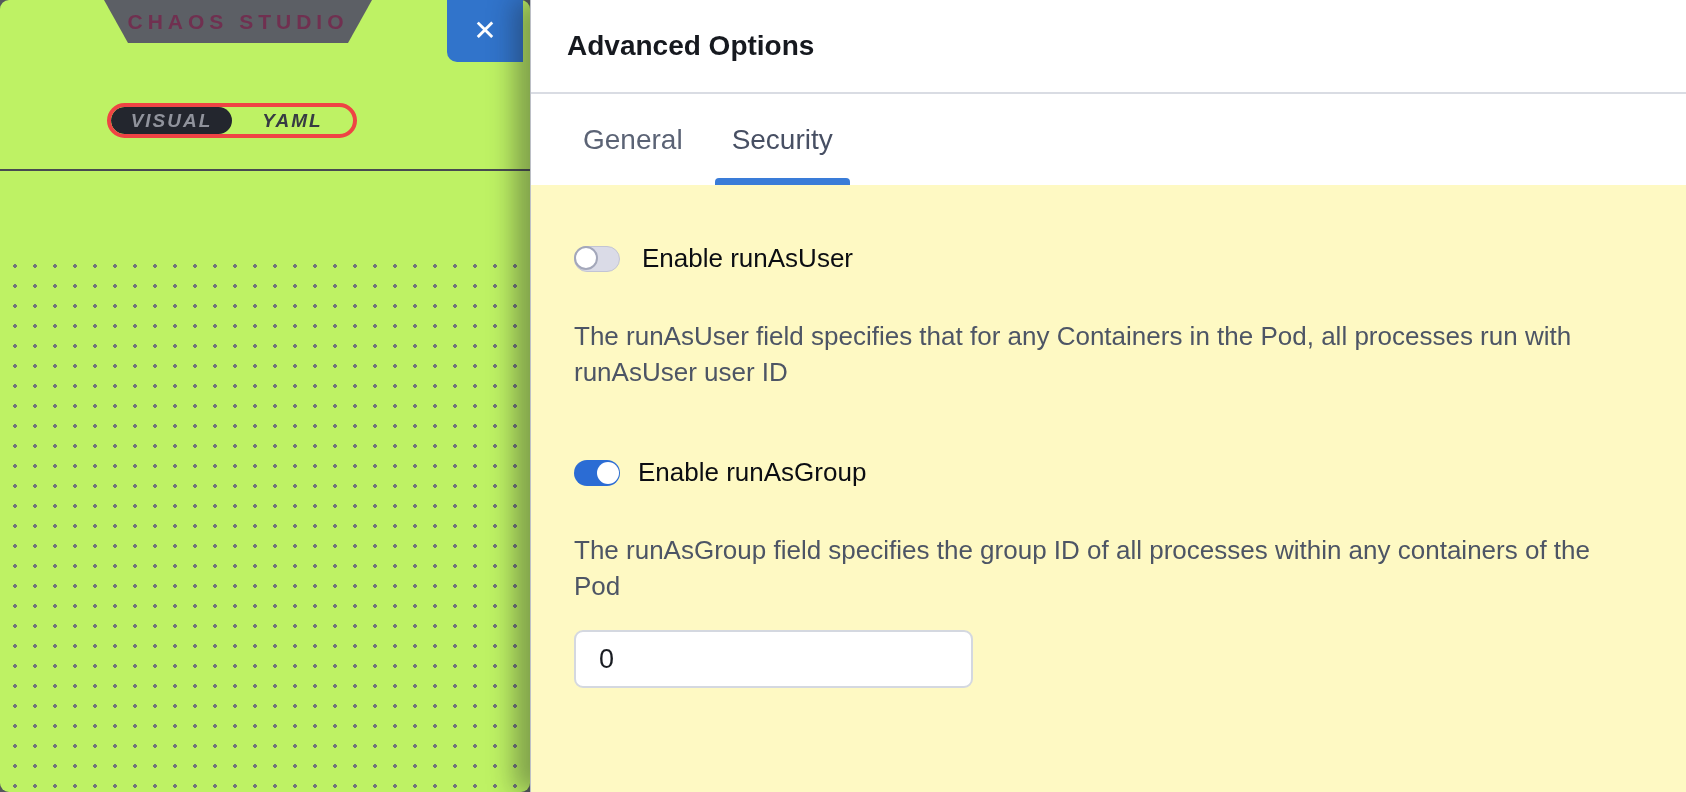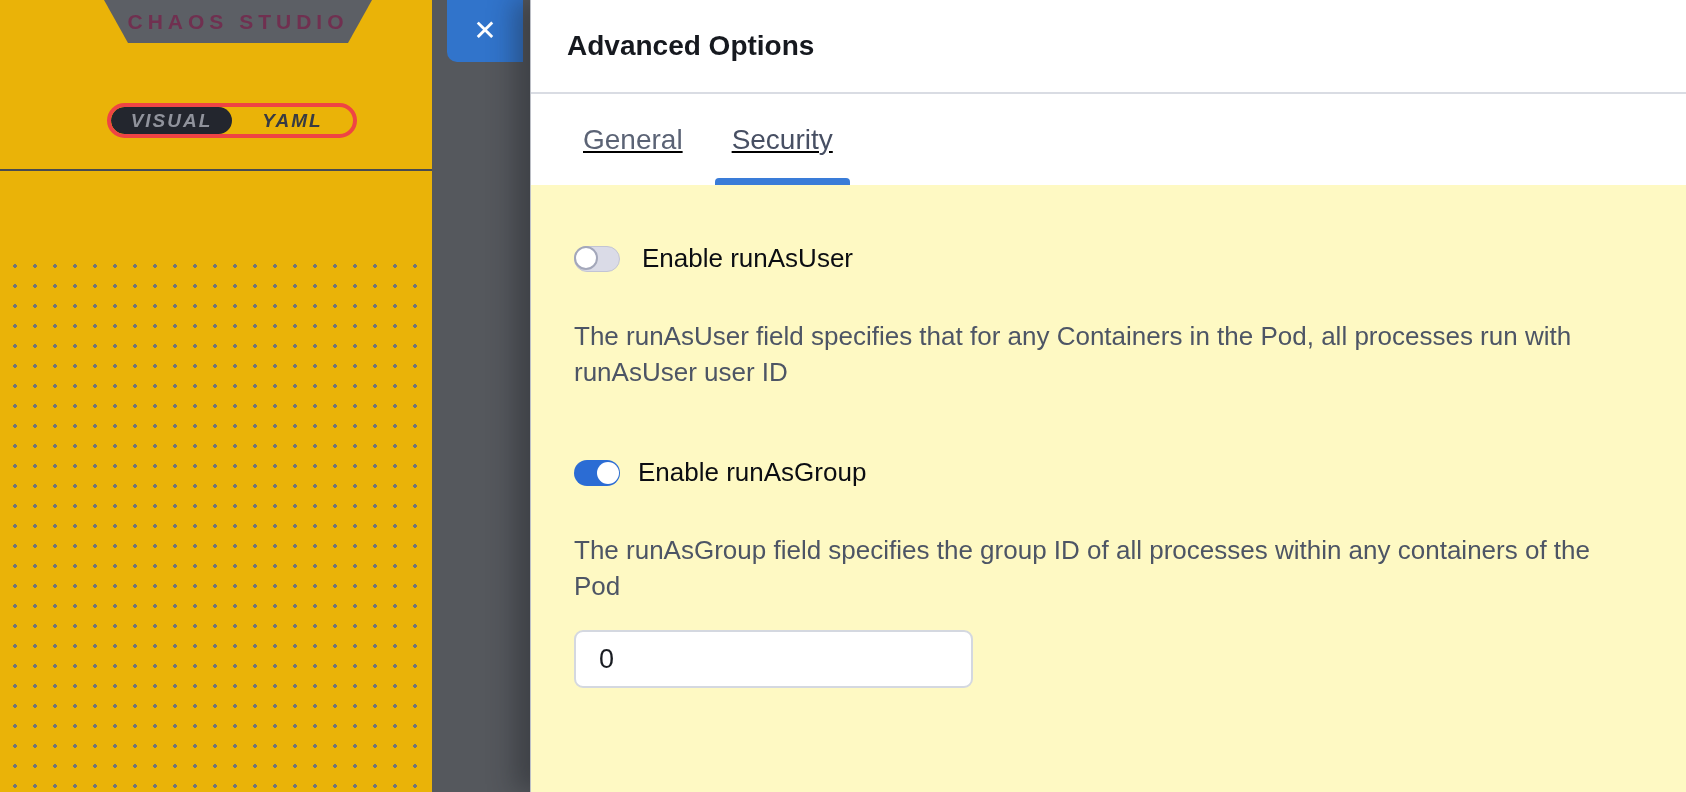--- a/index.html
+++ b/index.html
@@ -1,21 +1,21 @@
 <!DOCTYPE html>
 <html><head>
 <meta charset="utf-8">
 <style>
   * { margin:0; padding:0; box-sizing:border-box; }
   html,body { width:1686px; height:792px; overflow:hidden;
     font-family:"Liberation Sans", sans-serif; background:#55585d; }
 
   
-  .canvas-area { position:absolute; left:0; top:0; width:432px; height:792px;
-    background:#eab308; overflow:hidden; }
+  .canvas-area { position:absolute; left:0; top:0; width:530px; height:792px;
+    background:#bef264; overflow:hidden;border-radius:9px; }
 
   .studio-banner { position:absolute; left:104px; top:0; width:268px; height:43px;
     background:#5c5f65;
     clip-path:polygon(0 0, 100% 0, calc(100% - 24px) 100%, 24px 100%);
     display:flex; align-items:center; justify-content:center; }
   .studio-banner span { color:#703050; font-weight:700; font-size:21px;
     letter-spacing:5px; }
 
   .mode-toggle { position:absolute; left:107px; top:103px; width:250px; height:35px;
     border:4px solid #ef4444; border-radius:18px; display:flex; overflow:hidden;font-style:italic; }
@@ -40,21 +40,21 @@
   
   .panel { position:absolute; left:530px; top:0; width:1156px; height:792px;
     background:#ffffff; box-shadow:-16px 0 24px rgba(25,28,35,0.38);
     border-left:1px solid #bcbfc6; }
 
   .panel-header { height:94px; display:flex; align-items:center;
     padding-left:36px; border-bottom:2px solid #d9dce3; background:#fff; }
   .panel-title { font-size:28px; font-weight:700; color:#16191f; }
 
   .tabs { height:91px; display:flex; align-items:stretch; padding-left:20px;
-    background:#fff;text-decoration:underline; }
+    background:#fff; }
   .tab { display:flex; align-items:center; padding:0 17px; margin-left:15px;
     font-size:28px; color:#5b6375; position:relative; cursor:pointer; }
   .tab.active { color:#474f63; }
   .tab.active::after { content:""; position:absolute; left:0; right:0; bottom:0;
     height:7px; background:#3a7cd8; border-radius:4px 4px 0 0; }
 
   .content { position:absolute; left:0; right:0; top:185px; bottom:0;
     background:#fef9c3; padding:58px 40px 0 43px; }
 
   .toggle-row { display:flex; align-items:center; gap:22px; }

